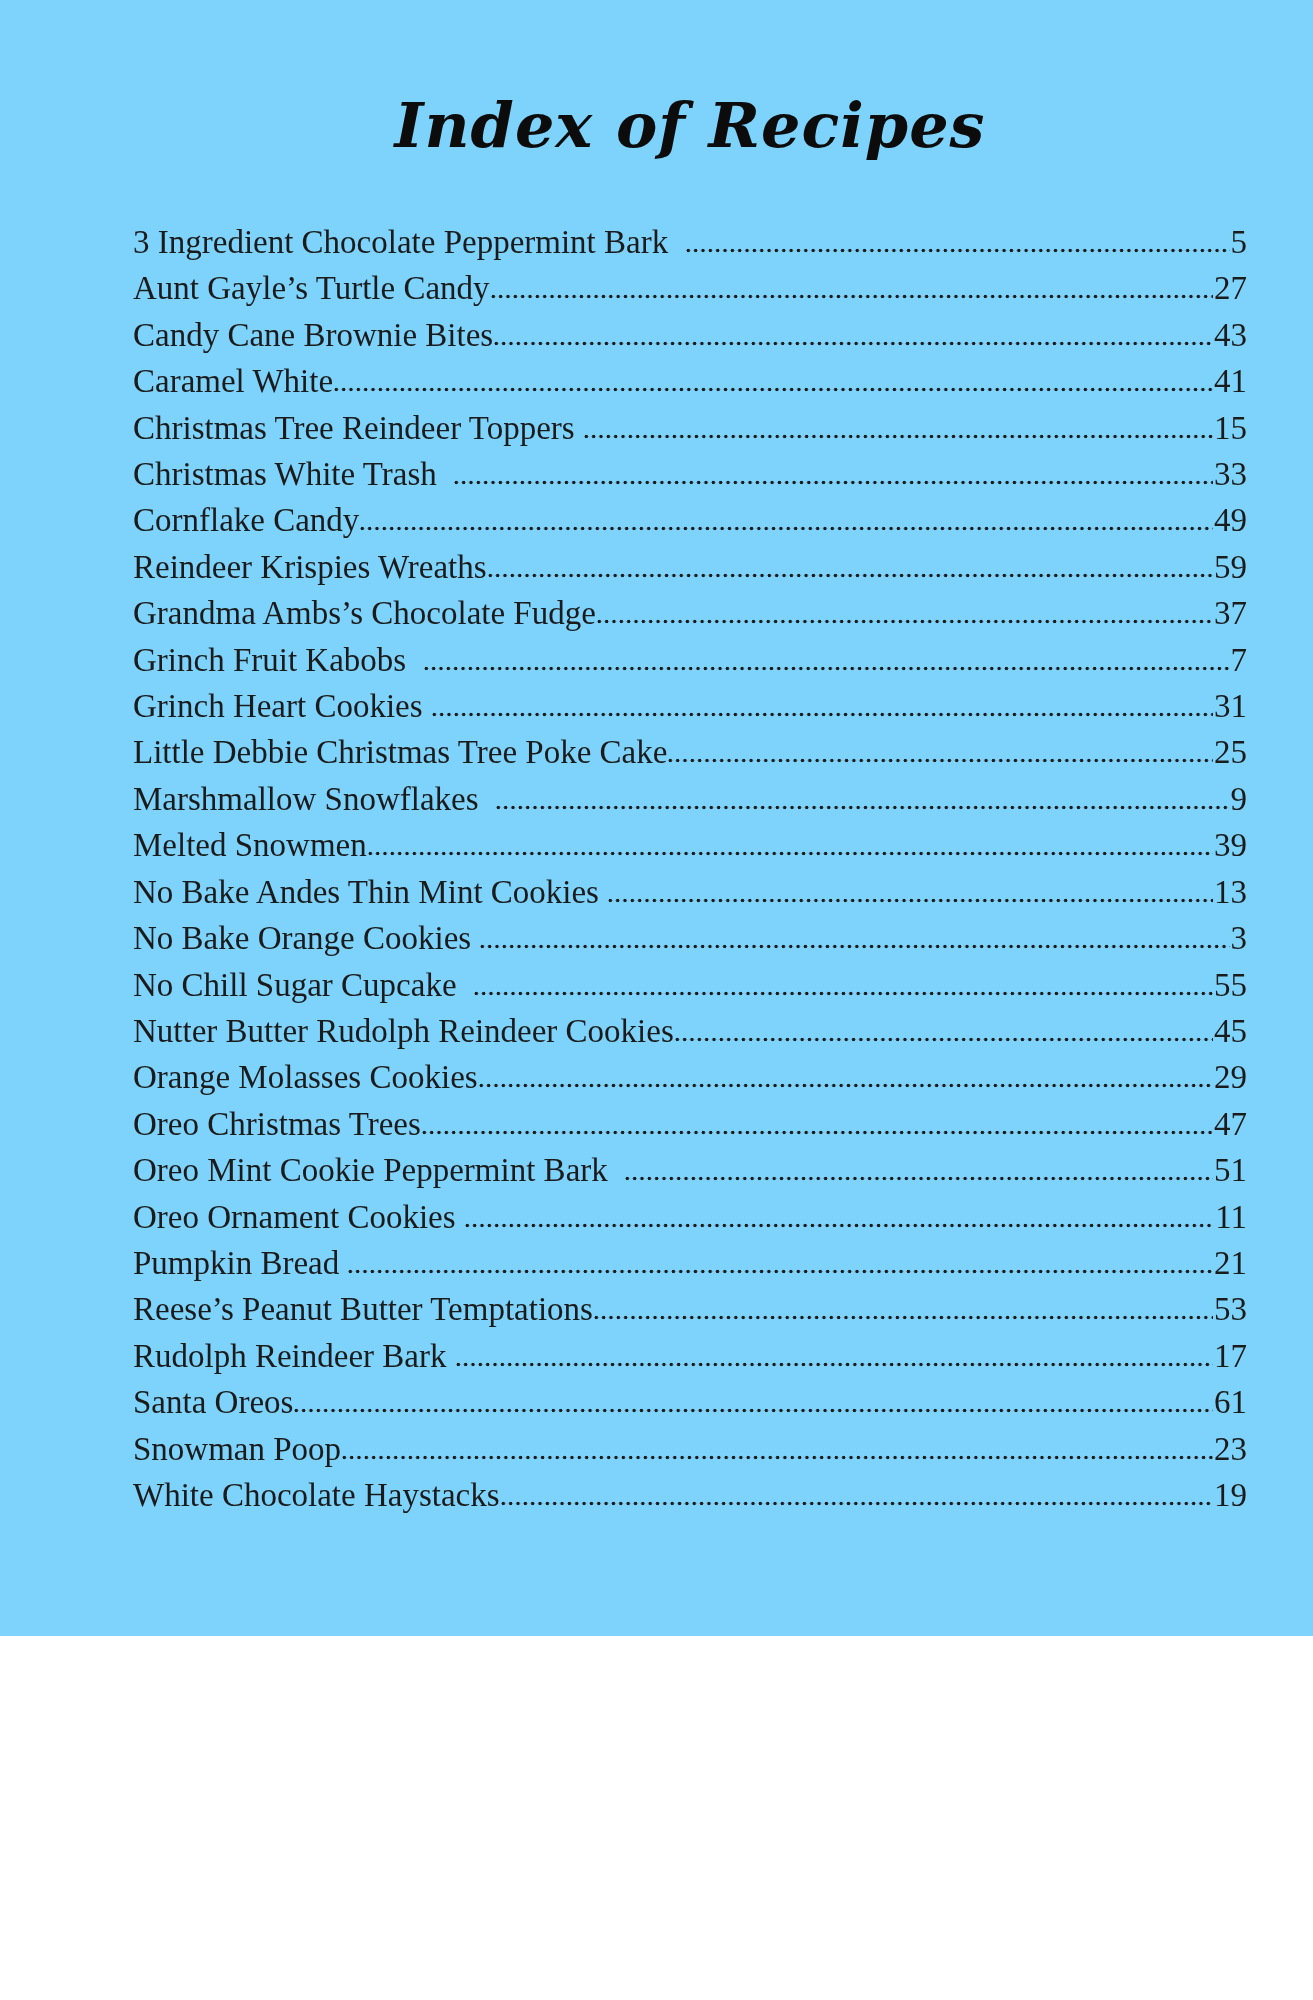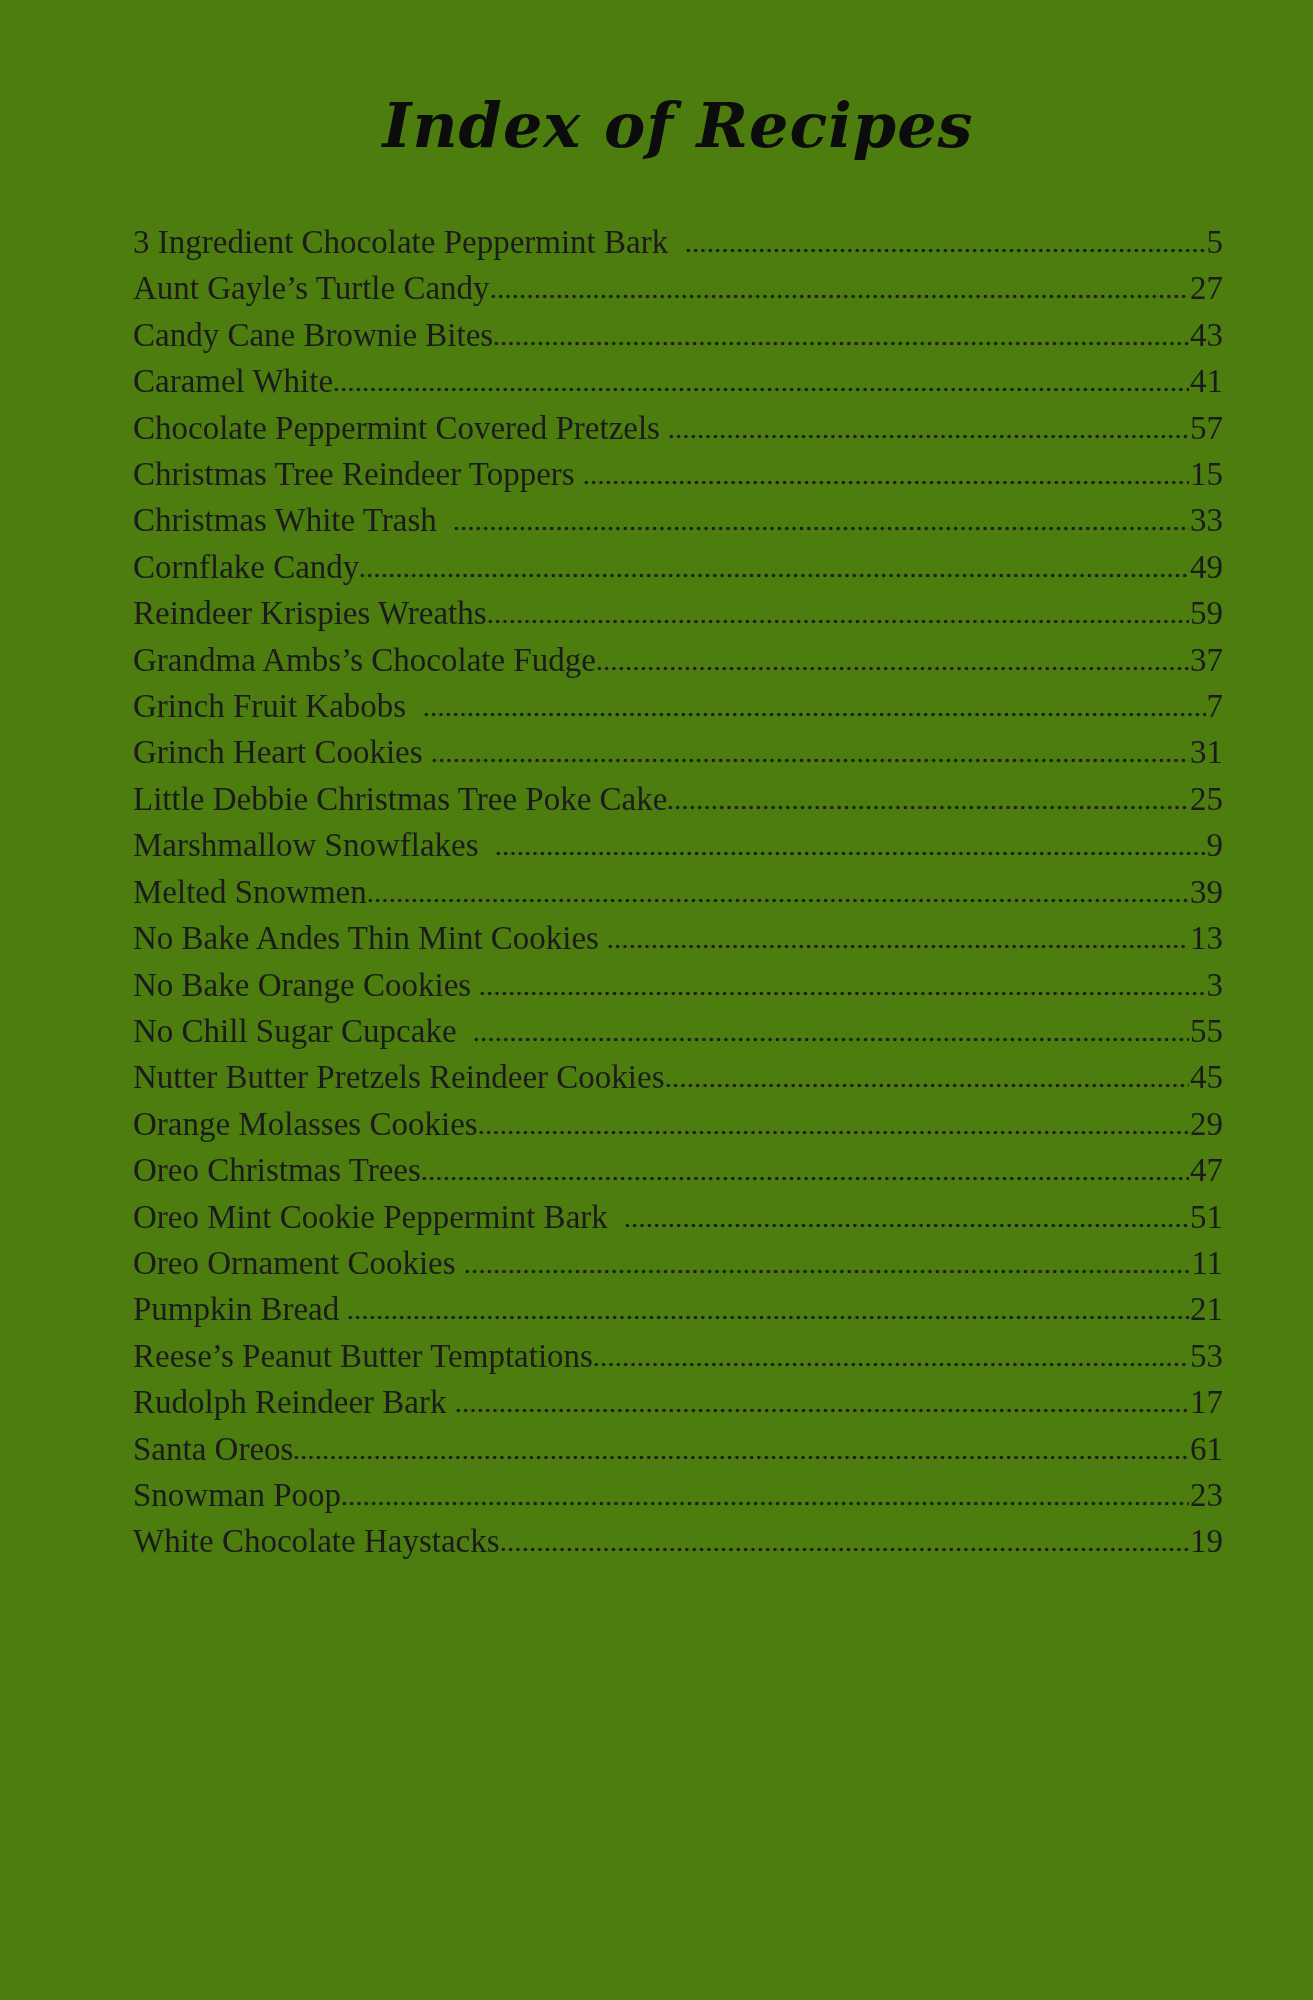--- a/index.html
+++ b/index.html
@@ -7,23 +7,23 @@
     width: 1313px;
     height: 2000px;
     background: #ffffff;
     font-family: "Liberation Serif", serif;
     color: #1a1a1a;
     overflow: hidden;
   }
   .page {
     box-sizing: border-box;
     width: 1313px;
-    height: 2000px;
-    padding: 88px 90px 0 133px;
-    background: #4d7c0f;
+    height: 1636px;
+    padding: 88px 66px 0 133px;
+    background: #7dd3fc;
   }
   .title {
     margin: 0;
     text-align: center;
     font-family: "DejaVu Serif", serif;
     font-style: italic;
     font-weight: 700;
     font-size: 62px;
     line-height: 76px;
     color: #0c0c0c;
@@ -72,25 +72,20 @@
     <span class="entry-title">Candy Cane Brownie Bites</span>
     <span class="dots"></span>
     <span class="page-num">43</span>
   </div>
       <div class="row">
     <span class="entry-title">Caramel White</span>
     <span class="dots"></span>
     <span class="page-num">41</span>
   </div>
       <div class="row">
-    <span class="entry-title">Chocolate Peppermint Covered Pretzels </span>
-    <span class="dots"></span>
-    <span class="page-num">57</span>
-  </div>
-      <div class="row">
     <span class="entry-title">Christmas Tree Reindeer Toppers </span>
     <span class="dots"></span>
     <span class="page-num">15</span>
   </div>
       <div class="row">
     <span class="entry-title">Christmas White Trash  </span>
     <span class="dots"></span>
     <span class="page-num">33</span>
   </div>
       <div class="row">
@@ -142,21 +137,21 @@
     <span class="entry-title">No Bake Orange Cookies </span>
     <span class="dots"></span>
     <span class="page-num">3</span>
   </div>
       <div class="row">
     <span class="entry-title">No Chill Sugar Cupcake  </span>
     <span class="dots"></span>
     <span class="page-num">55</span>
   </div>
       <div class="row">
-    <span class="entry-title">Nutter Butter Pretzels Reindeer Cookies</span>
+    <span class="entry-title">Nutter Butter Rudolph Reindeer Cookies</span>
     <span class="dots"></span>
     <span class="page-num">45</span>
   </div>
       <div class="row">
     <span class="entry-title">Orange Molasses Cookies</span>
     <span class="dots"></span>
     <span class="page-num">29</span>
   </div>
       <div class="row">
     <span class="entry-title">Oreo Christmas Trees</span>

